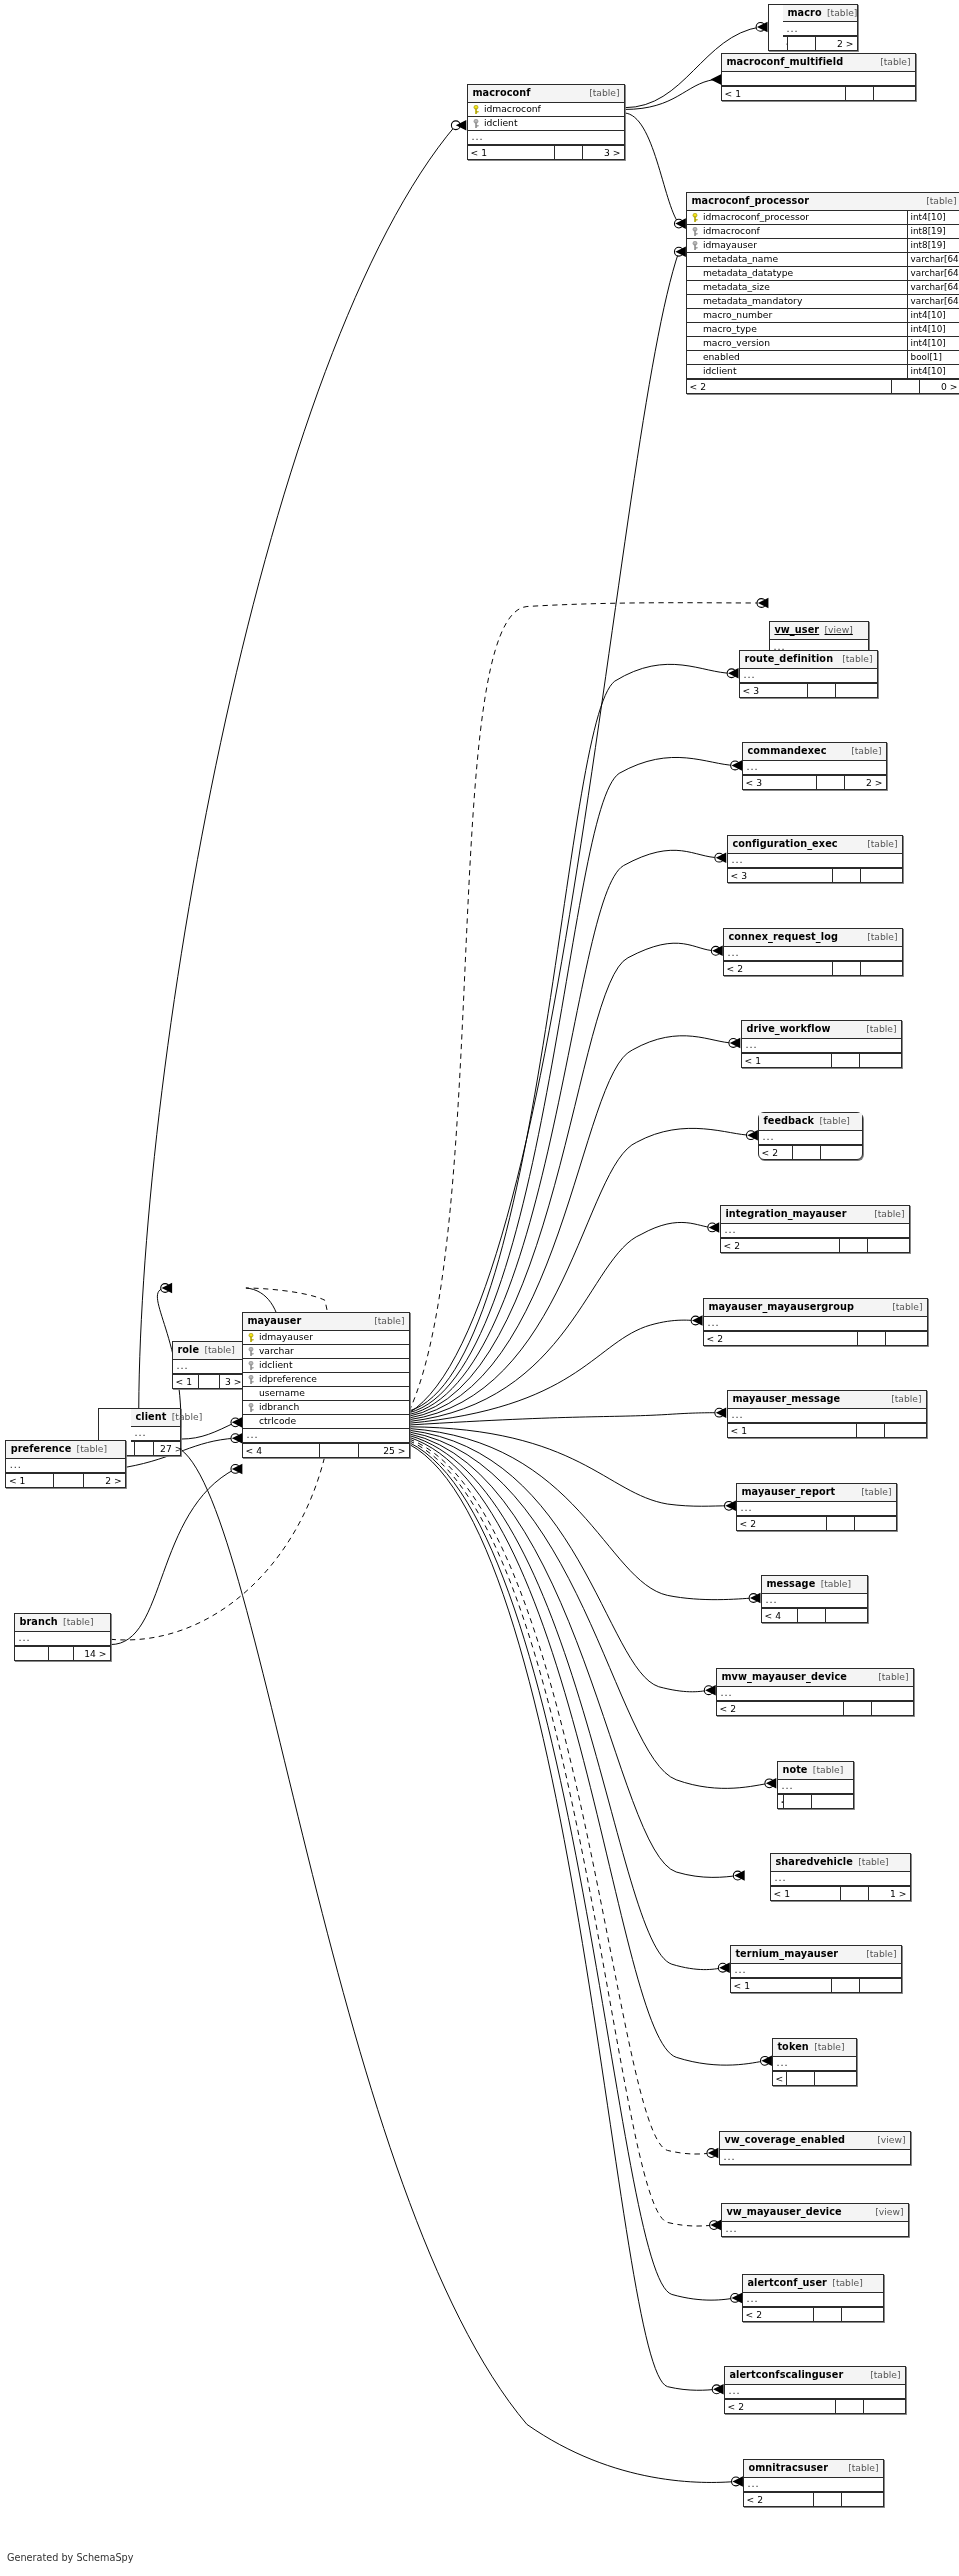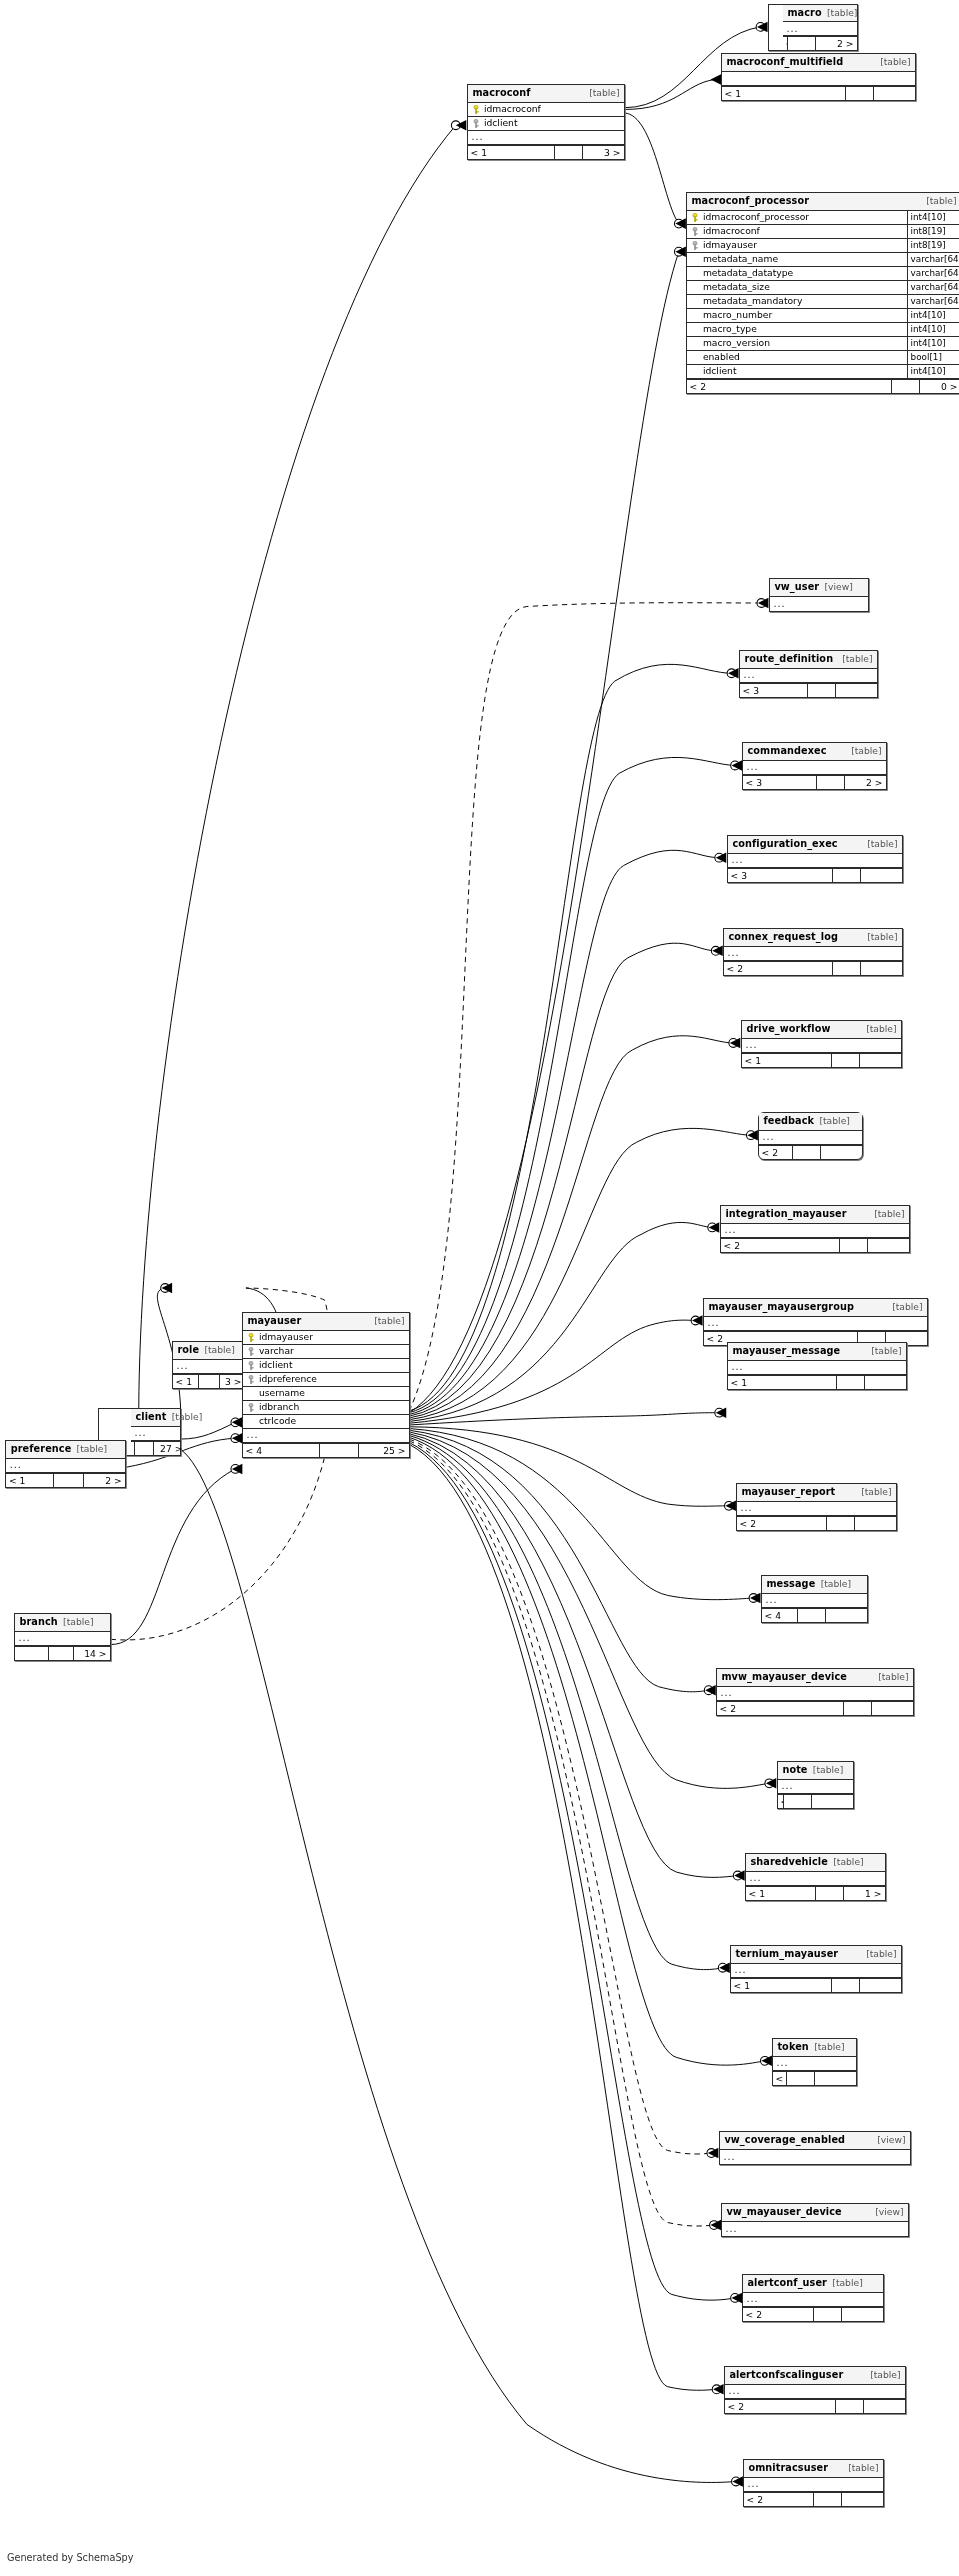--- a/index.html
+++ b/index.html
@@ -435,21 +435,21 @@
       <div class="col-type">int4[10]</div>
     </div>
 
     <div class="footrow">
       <div class="fcell fleft">&lt; 2</div>
       <div class="fcell fmid"></div>
       <div class="fcell fright">0 &gt;</div>
     </div>
   </div>
 
-  <div class="node" style="left:769px; top:578px; width:100px;">
+  <div class="node" style="left:769px; top:621px; width:100px;text-decoration:underline;">
     <div class="hdr">
       <span class="tname">vw_user</span>
       <span class="ttype">[view]</span>
     </div>
     <div class="rowline" style="border-bottom:none;">
       <div class="col-name ellipsis">...</div>
     </div>
   </div>
 
   <div class="node" style="left:739px; top:650px; width:139px;">
@@ -565,21 +565,21 @@
     <div class="rowline">
       <div class="col-name ellipsis">...</div>
     </div>
     <div class="footrow">
       <div class="fcell fleft">&lt; 2</div>
       <div class="fcell fmid"></div>
       <div class="fcell fright"></div>
     </div>
   </div>
 
-  <div class="node" style="left:727px; top:1342px; width:180px;">
+  <div class="node" style="left:727px; top:1390px; width:200px;">
     <div class="hdr spread">
       <span class="tname">mayauser_message</span>
       <span class="ttype">[table]</span>
     </div>
     <div class="rowline">
       <div class="col-name ellipsis">...</div>
     </div>
     <div class="footrow">
       <div class="fcell fleft">&lt; 1</div>
       <div class="fcell fmid"></div>
@@ -640,21 +640,21 @@
     <div class="rowline">
       <div class="col-name ellipsis">...</div>
     </div>
     <div class="footrow">
       <div class="fcell fleft">&lt; 2</div>
       <div class="fcell fmid"></div>
       <div class="fcell fright"></div>
     </div>
   </div>
 
-  <div class="node" style="left:745px; top:1853px; width:141px;">
+  <div class="node" style="left:770px; top:1853px; width:141px;">
     <div class="hdr">
       <span class="tname">sharedvehicle</span>
       <span class="ttype">[table]</span>
     </div>
     <div class="rowline">
       <div class="col-name ellipsis">...</div>
     </div>
     <div class="footrow">
       <div class="fcell fleft">&lt; 1</div>
       <div class="fcell fmid"></div>

